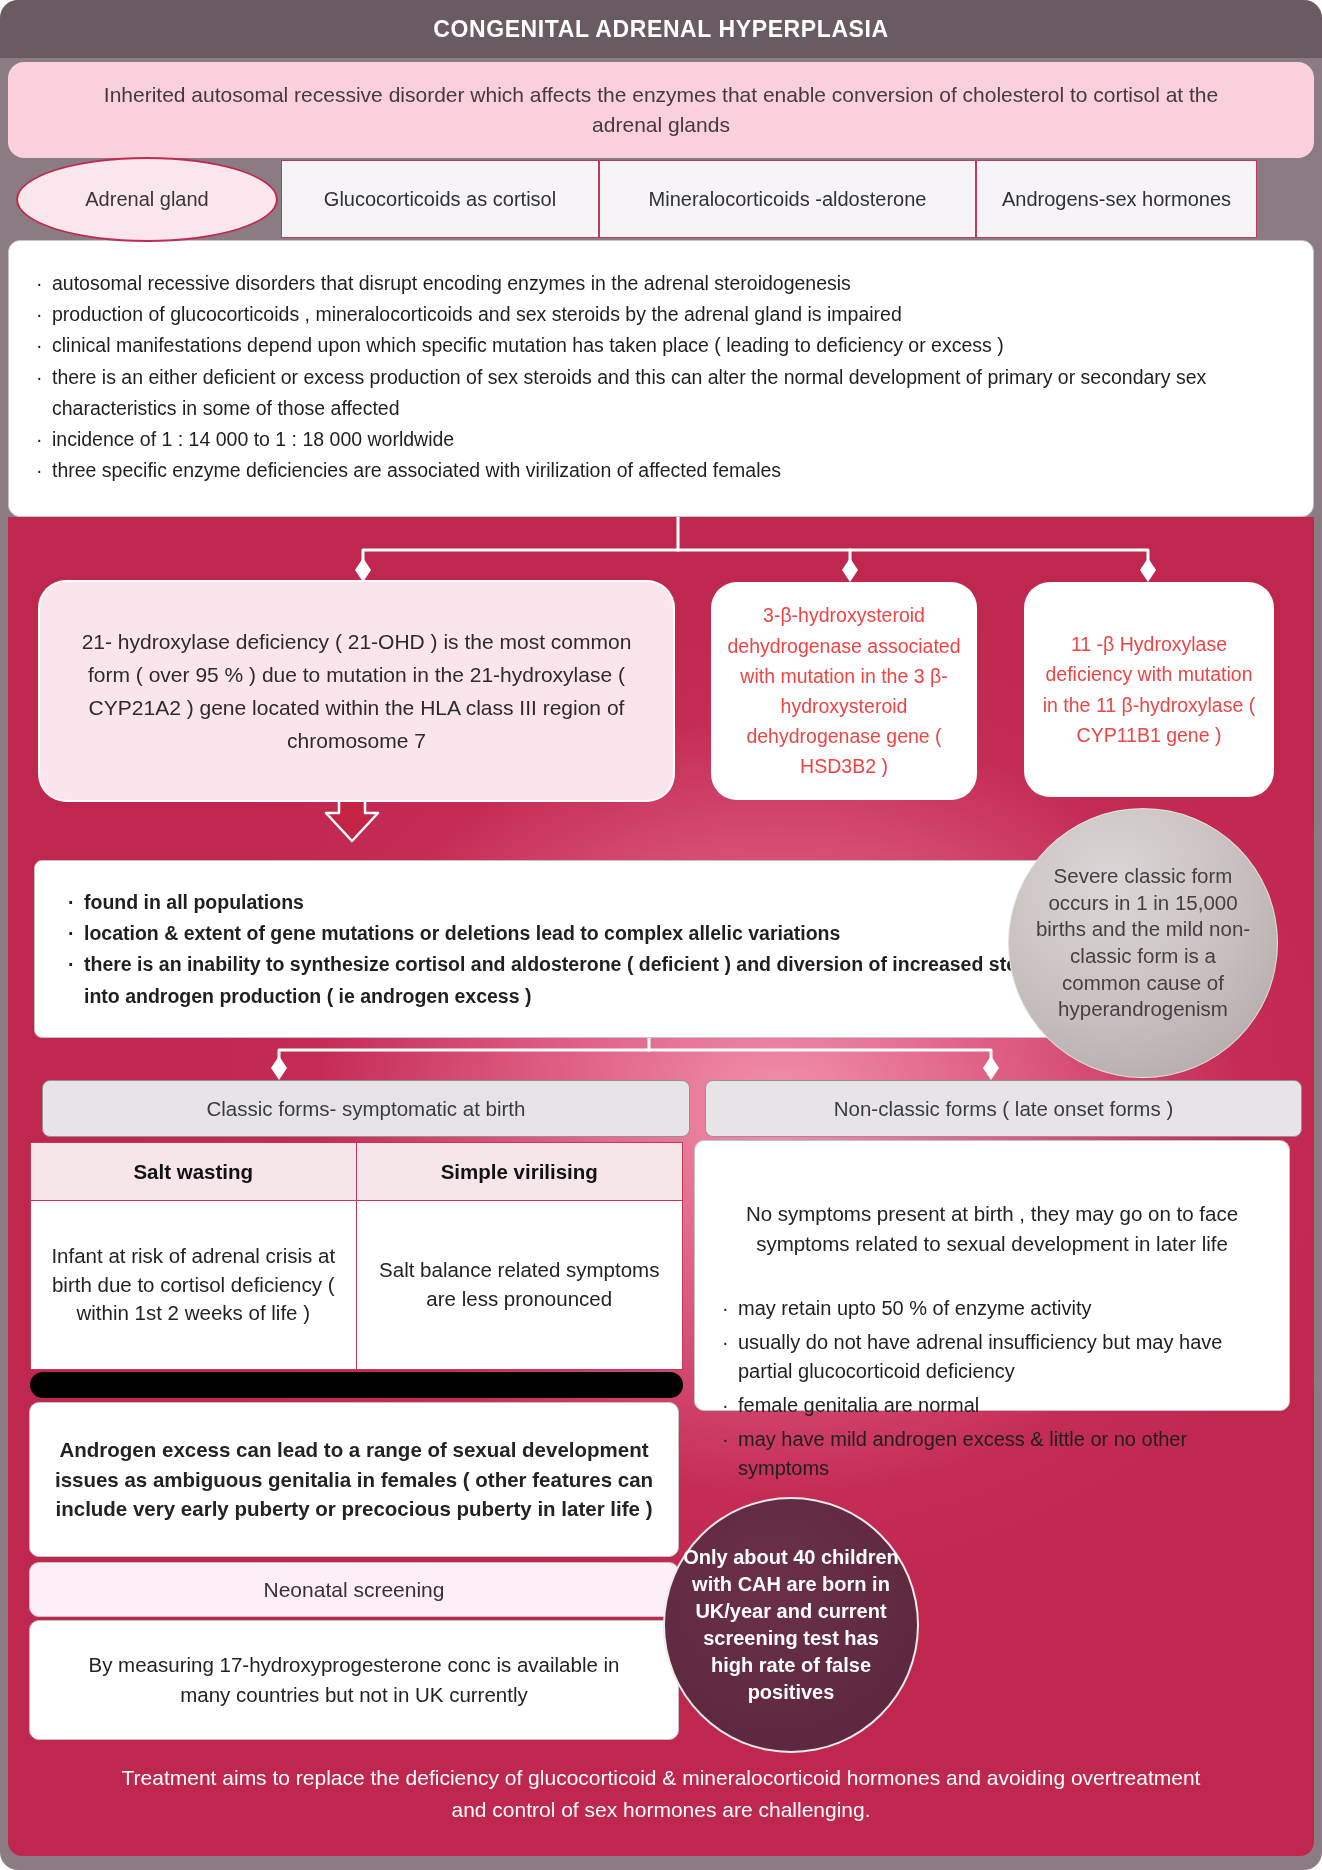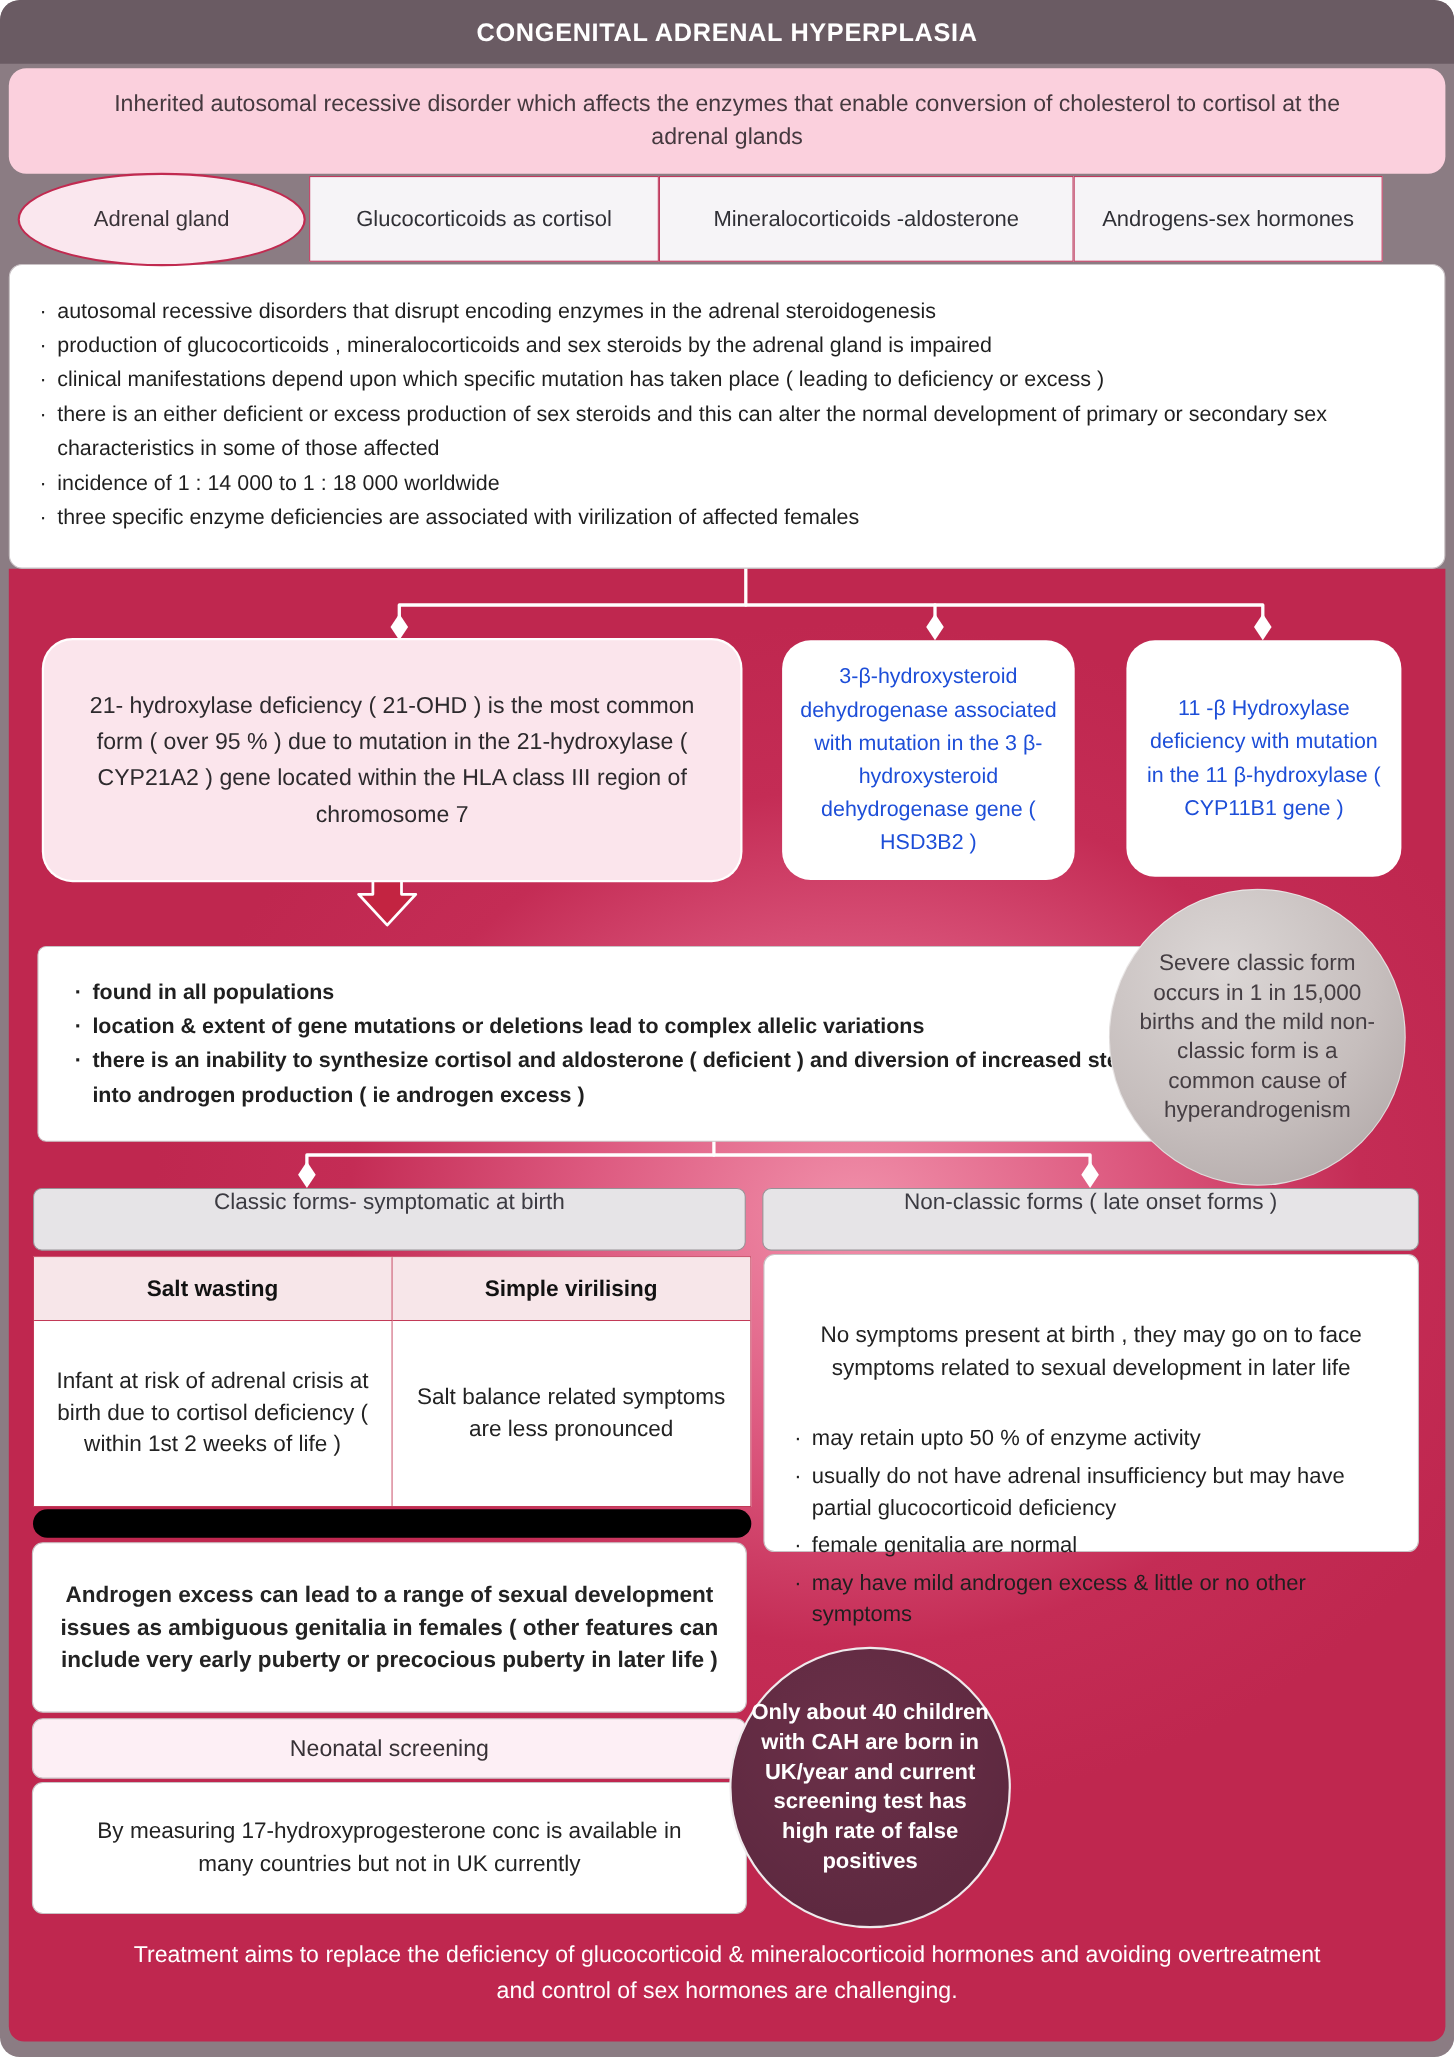--- a/index.html
+++ b/index.html
@@ -56,39 +56,39 @@
     left:38px;top:580px;width:637px;height:222px;background:#fbe5ec;border-radius:28px;
     border:2px solid rgba(255,255,255,.95);
     display:flex;align-items:center;justify-content:center;z-index:2;
   }
   .box-ohd p{margin:0;padding:0 34px;text-align:center;color:#2d2a2d;font-size:21px;line-height:1.58;}
   .box-mid,.box-right{
     background:#ffffff;border-radius:26px;display:flex;align-items:center;justify-content:center;z-index:2;
   }
   .box-mid{left:711px;top:582px;width:266px;height:218px;}
   .box-right{left:1024px;top:582px;width:250px;height:215px;}
-  .box-mid p,.box-right p{margin:0;padding:0 12px;text-align:center;color:#1d4ed8;font-size:19.5px;line-height:1.55;}
+  .box-mid p,.box-right p{margin:0;padding:0 12px;text-align:center;color:#ef4444;font-size:19.5px;line-height:1.55;}
   
   .bullets2{
     left:34px;top:860px;width:1177px;height:178px;background:#ffffff;
     border:1px solid #c9c2c5;border-radius:8px;padding:26px 28px 0 30px;z-index:2;font-weight:bold;
   }
   .gray-circle{
     left:1008px;top:808px;width:270px;height:270px;border-radius:50%;
     background:radial-gradient(circle at 38% 28%, #dcd7d6 0%, #c6bebd 55%, #ab a2a2 100%);
     background:radial-gradient(circle at 38% 28%, #dcd7d6 0%, #c6bebd 55%, #aba2a2 100%);
     border:1.5px solid rgba(255,255,255,.55);
     display:flex;align-items:center;justify-content:center;z-index:4;
   }
   .gray-circle p{margin:0;padding:0 24px;text-align:center;color:#453e43;font-size:20.5px;line-height:1.3;}
   
   .gray-header{
     background:#e6e4e7;border:1px solid #989297;border-radius:8px;
-    display:flex;justify-content:center;
-    color:#3c3b42;font-size:20.5px;z-index:2;
+    display:flex;align-items:center;justify-content:center;
+    color:#3c3b42;font-size:20.5px;z-index:2;margin-left:12px;
   }
   .classic-header{left:30px;top:1080px;width:648px;height:57px;}
   .nc-header{left:693px;top:1080px;width:597px;height:57px;}
   .ctable{
     left:30px;top:1142px;width:653px;height:228px;background:#ffffff;
     border:1.5px solid #c23a57;display:grid;
     grid-template-columns:1fr 1fr;grid-template-rows:58px 1fr;z-index:2;
   }
   .ctable .cell{display:flex;align-items:center;justify-content:center;text-align:center;padding:4px 14px;}
   .ctable .hcell{background:#f7e6e9;font-weight:bold;color:#121212;font-size:20.5px;border-bottom:1.5px solid #c23a57;}

